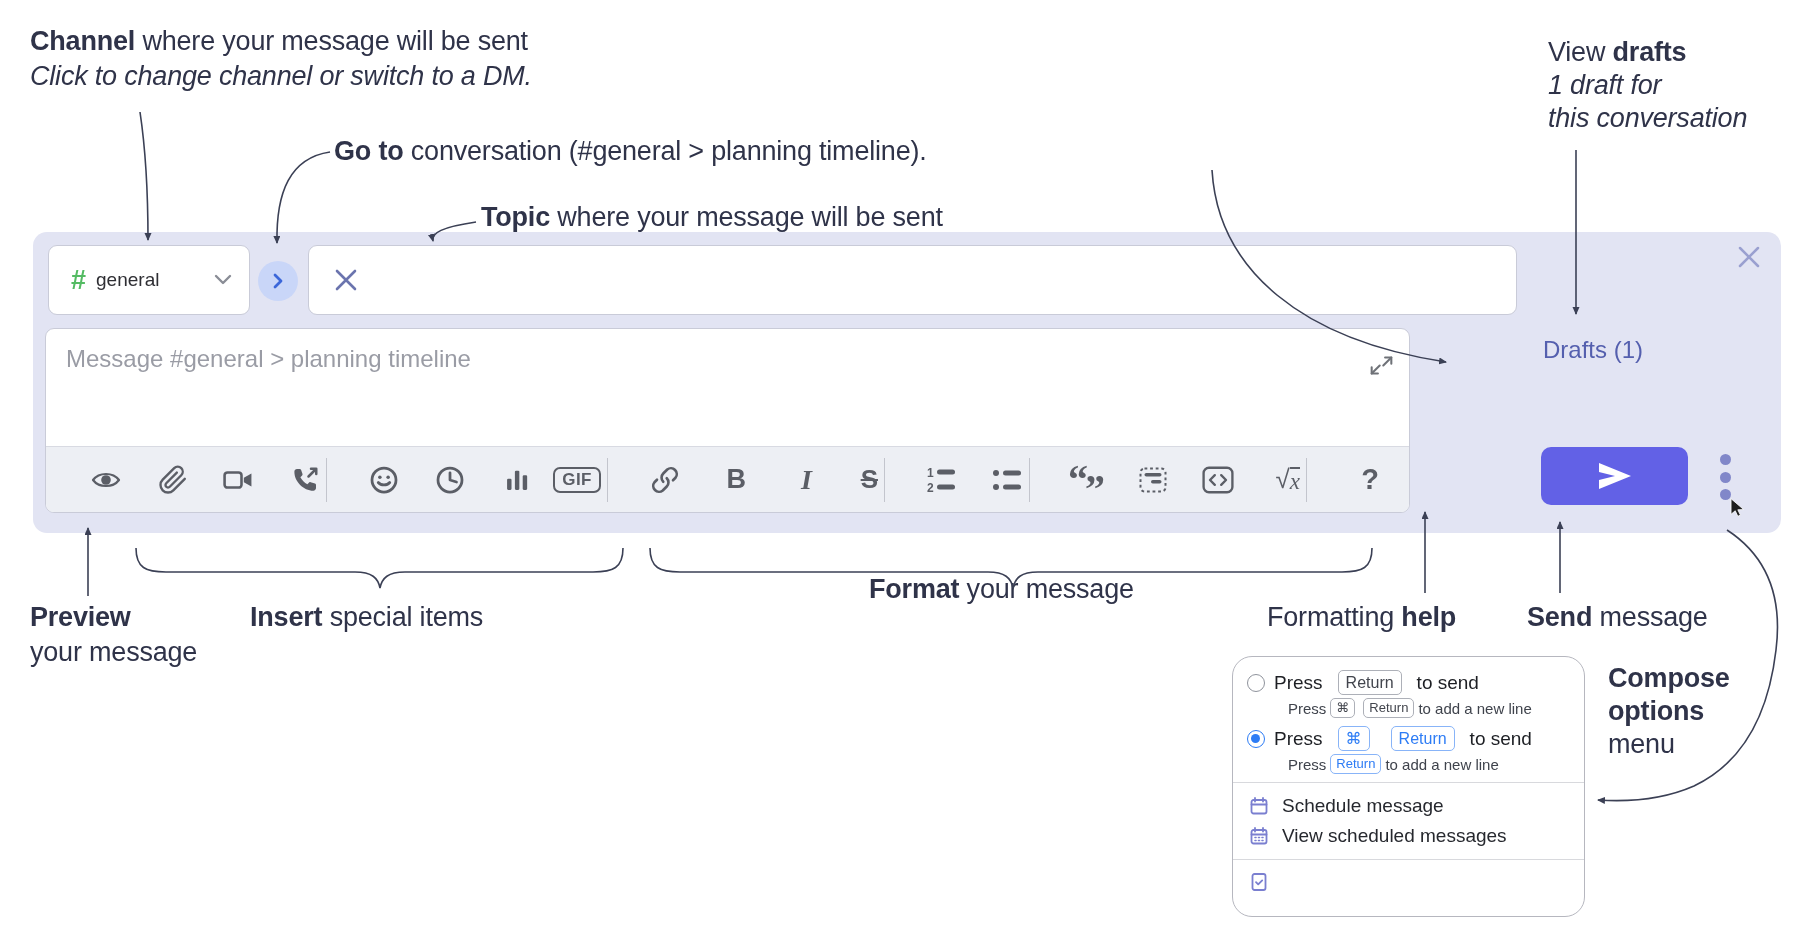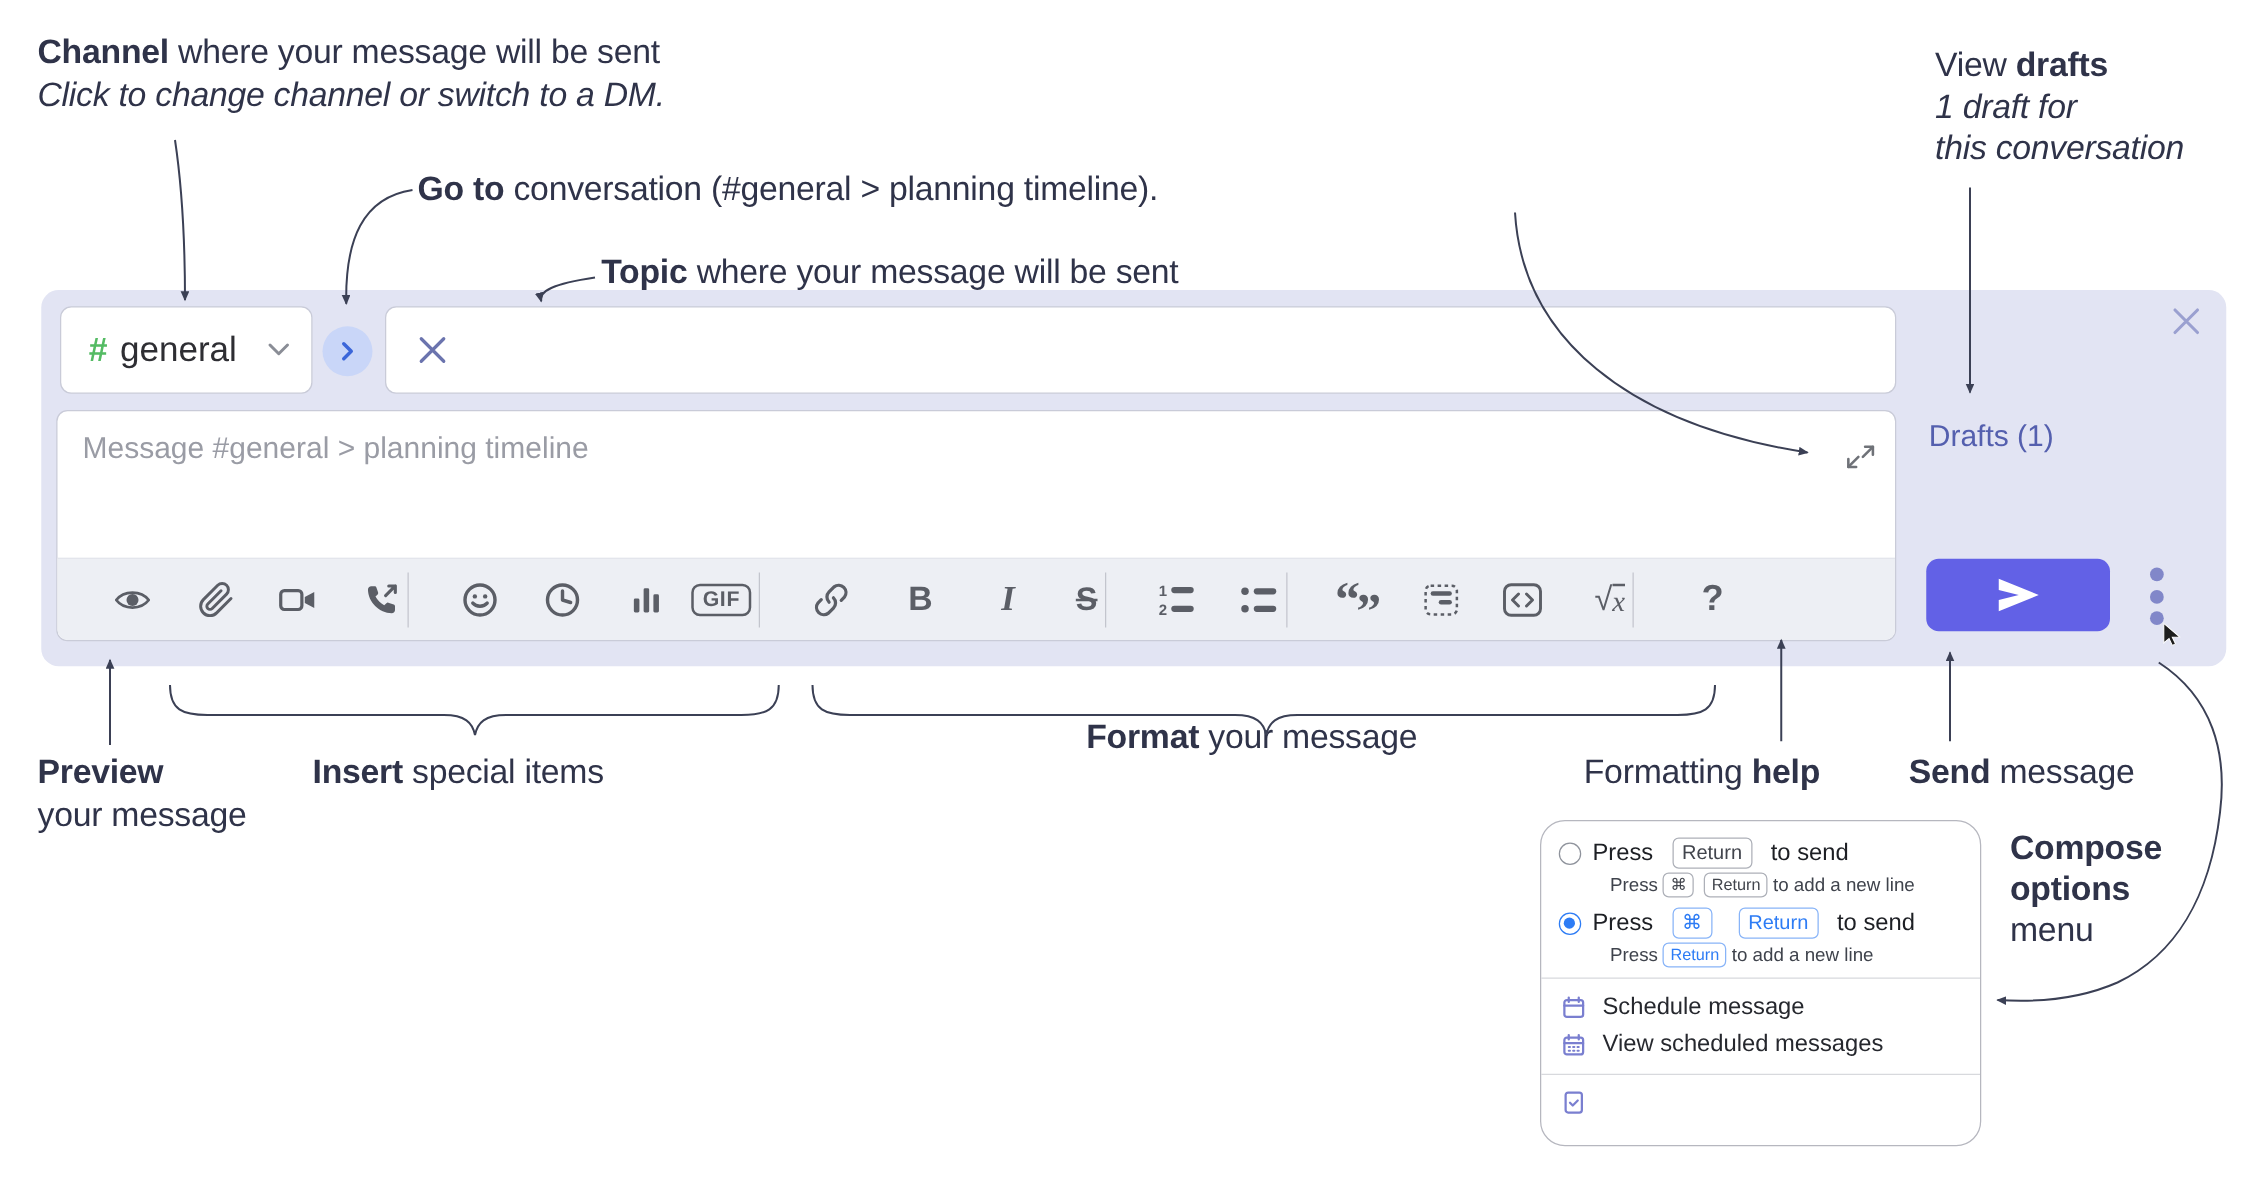--- a/index.html
+++ b/index.html
@@ -14,25 +14,25 @@
   .note .it { font-style: italic; }
   .lh33 { line-height: 33px; }
   
   svg.connectors { position: absolute; left: 0; top: 0; pointer-events: none; z-index: 6; }
   .conn { fill: none; stroke: #3b4055; stroke-width: 1.6px; }
   
   .compose { position: absolute; left: 33px; top: 232px; width: 1748px; height: 301px; background: #e2e4f3; border-radius: 14px; }
   .whitebox { position: absolute; background: #fff; border: 1px solid #c9cbd8; border-radius: 9px; }
   .channel-box { left: 15px; top: 13px; width: 202px; height: 70px; display: flex; align-items: center; padding: 0 16px 0 22px; cursor: pointer; }
   .channel-hash { font-size: 27px; font-weight: bold; color: #54bb63; margin-right: 10px; }
-  .channel-label { font-size: 28px; color: #2e2e33; flex: 1; }
+  .channel-label { font-size: 19px; color: #2e2e33; flex: 1; }
   .go-btn { position: absolute; left: 225px; top: 29px; width: 40px; height: 40px; border-radius: 50%; background: #c9d6f8; display: flex; align-items: center; justify-content: center; cursor: pointer; }
   .topic-box { left: 275px; top: 13px; width: 1209px; height: 70px; display: flex; align-items: center; padding: 0 18px 0 24px; }
   .topic-value { font-size: 24px; color: #1f2126; flex: 1; }
-  .message-box { left: 12px; top: 96px; width: 1472px; height: 185px; }
+  .message-box { left: 12px; top: 96px; width: 1365px; height: 185px; }
   .placeholder { position: absolute; left: 20px; top: 16px; font-size: 24px; color: #9a9ca5; }
   .expand-btn { position: absolute; right: 15px; top: 24px; cursor: pointer; }
   
   .toolbar { position: absolute; left: 0; bottom: 0; width: 100%; height: 66px; background: #edeff4; border-top: 1px solid #d8dae2; border-radius: 0 0 8px 8px; display: flex; align-items: center; padding: 0 10px; }
   .tbtn { width: 66px; height: 50px; display: flex; align-items: center; justify-content: flex-end; color: #5b5e66; cursor: pointer; flex: none; }
   .tdiv { width: 1px; height: 44px; background: #c3c5cd; margin: 0 6px; flex: none; }
   .ticon { stroke: #5b5e66; fill: none; stroke-width: 2.2; stroke-linecap: round; stroke-linejoin: round; }
   .tfill { fill: #5b5e66; stroke: none; }
   .gif-box { border: 2.4px solid #5b5e66; border-radius: 7px; padding: 1px 7px; font-size: 17px; font-weight: bold; letter-spacing: 0.5px; }
   .b-glyph { font-size: 27px; font-weight: bold; }

